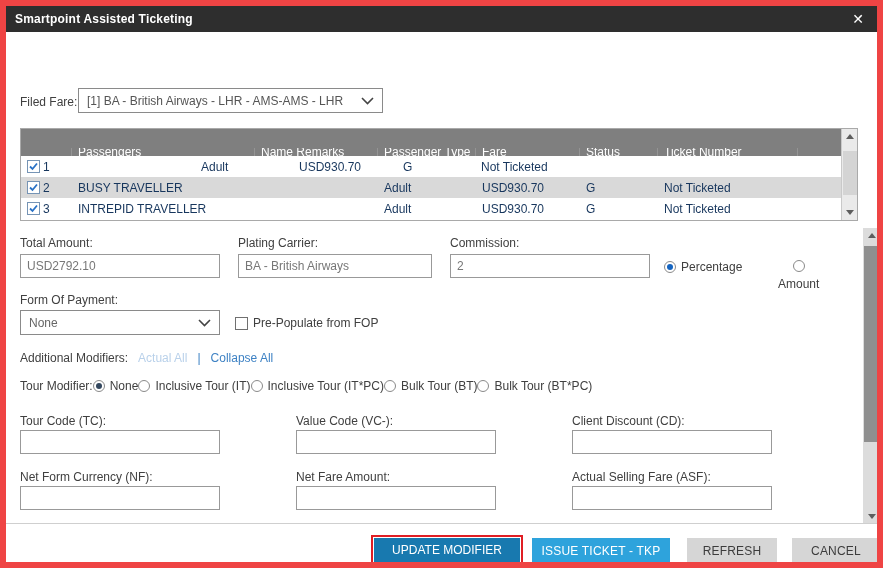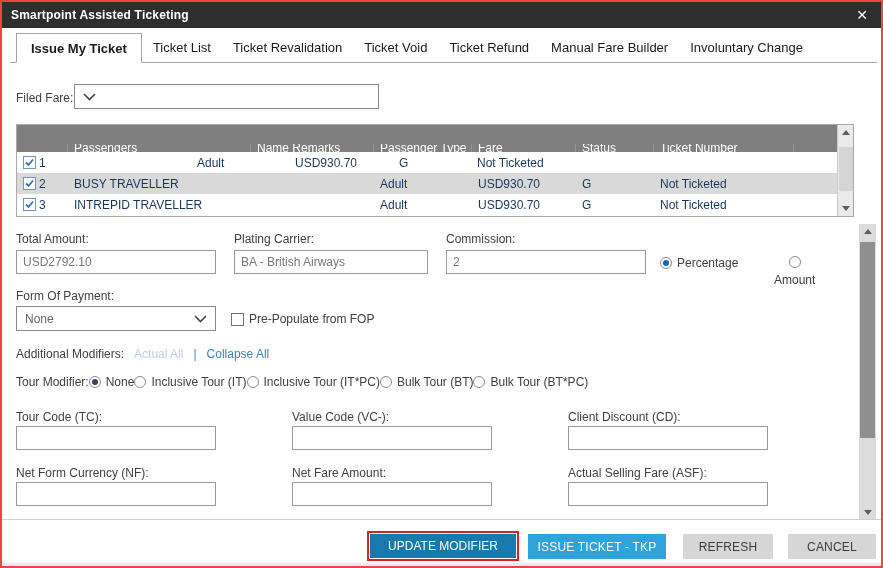--- a/index.html
+++ b/index.html
@@ -1,18 +1,18 @@
 <!DOCTYPE html>
 <html><head>
 <meta charset="utf-8">
 <style>
   * { margin:0; padding:0; box-sizing:border-box; }
   body { background:#f2f2f2; font-family:"Liberation Sans", sans-serif; }
   .win { position:relative; width:883px; height:568px; background:#fff;
-         border:2px solid #ef4444; font-size:12px; color:#404040; overflow:hidden; }
+         border:6px solid #ef4444; font-size:12px; color:#404040; overflow:hidden; }
 
   
   .titlebar { position:absolute; left:0; top:0; width:100%; height:26px; background:#2e2e2e;
               color:#fff; display:flex; align-items:center; padding:0 9px; }
   .titlebar .title { flex:1; font-size:12px; font-weight:bold; letter-spacing:.2px; }
   .close-btn { font-size:14px; color:#fff; width:20px; text-align:center; cursor:default; }
 
   
   .tabbar { position:absolute; left:8px; top:31px; width:867px; height:30px;
             border-bottom:1px solid #a6a6a6; display:flex; align-items:stretch; }
@@ -88,32 +88,24 @@
 </head>
 <body>
 
 <div class="win">
 
   <div class="titlebar">
     <span class="title">Smartpoint Assisted Ticketing</span>
     <span class="close-btn">✕</span>
   </div>
 
-  <div class="tabbar">
-    <div class="tab active">Issue My Ticket</div>
-    <div class="tab">Ticket List</div>
-    <div class="tab">Ticket Revalidation</div>
-    <div class="tab">Ticket Void</div>
-    <div class="tab">Ticket Refund</div>
-    <div class="tab">Manual Fare Builder</div>
-    <div class="tab">Involuntary Change</div>
-  </div>
 
   <span class="lbl" style="left:14px; top:89px;">Filed Fare:</span>
   <div class="selectbox" style="left:72px; top:82px; width:305px;">
+    <span style="color:#555;">[1] BA - British Airways - LHR - AMS-AMS - LHR</span>
     <span class="chev">
       <svg width="13" height="8" viewBox="0 0 13 8">
           <path d="M1 1 L6.5 6.5 L12 1" fill="none" stroke="#444" stroke-width="1.6"></path>
         </svg>
     </span>
   </div>
 
   <div class="ptable">
     <div class="thead">
       <div class="th c0"></div>

